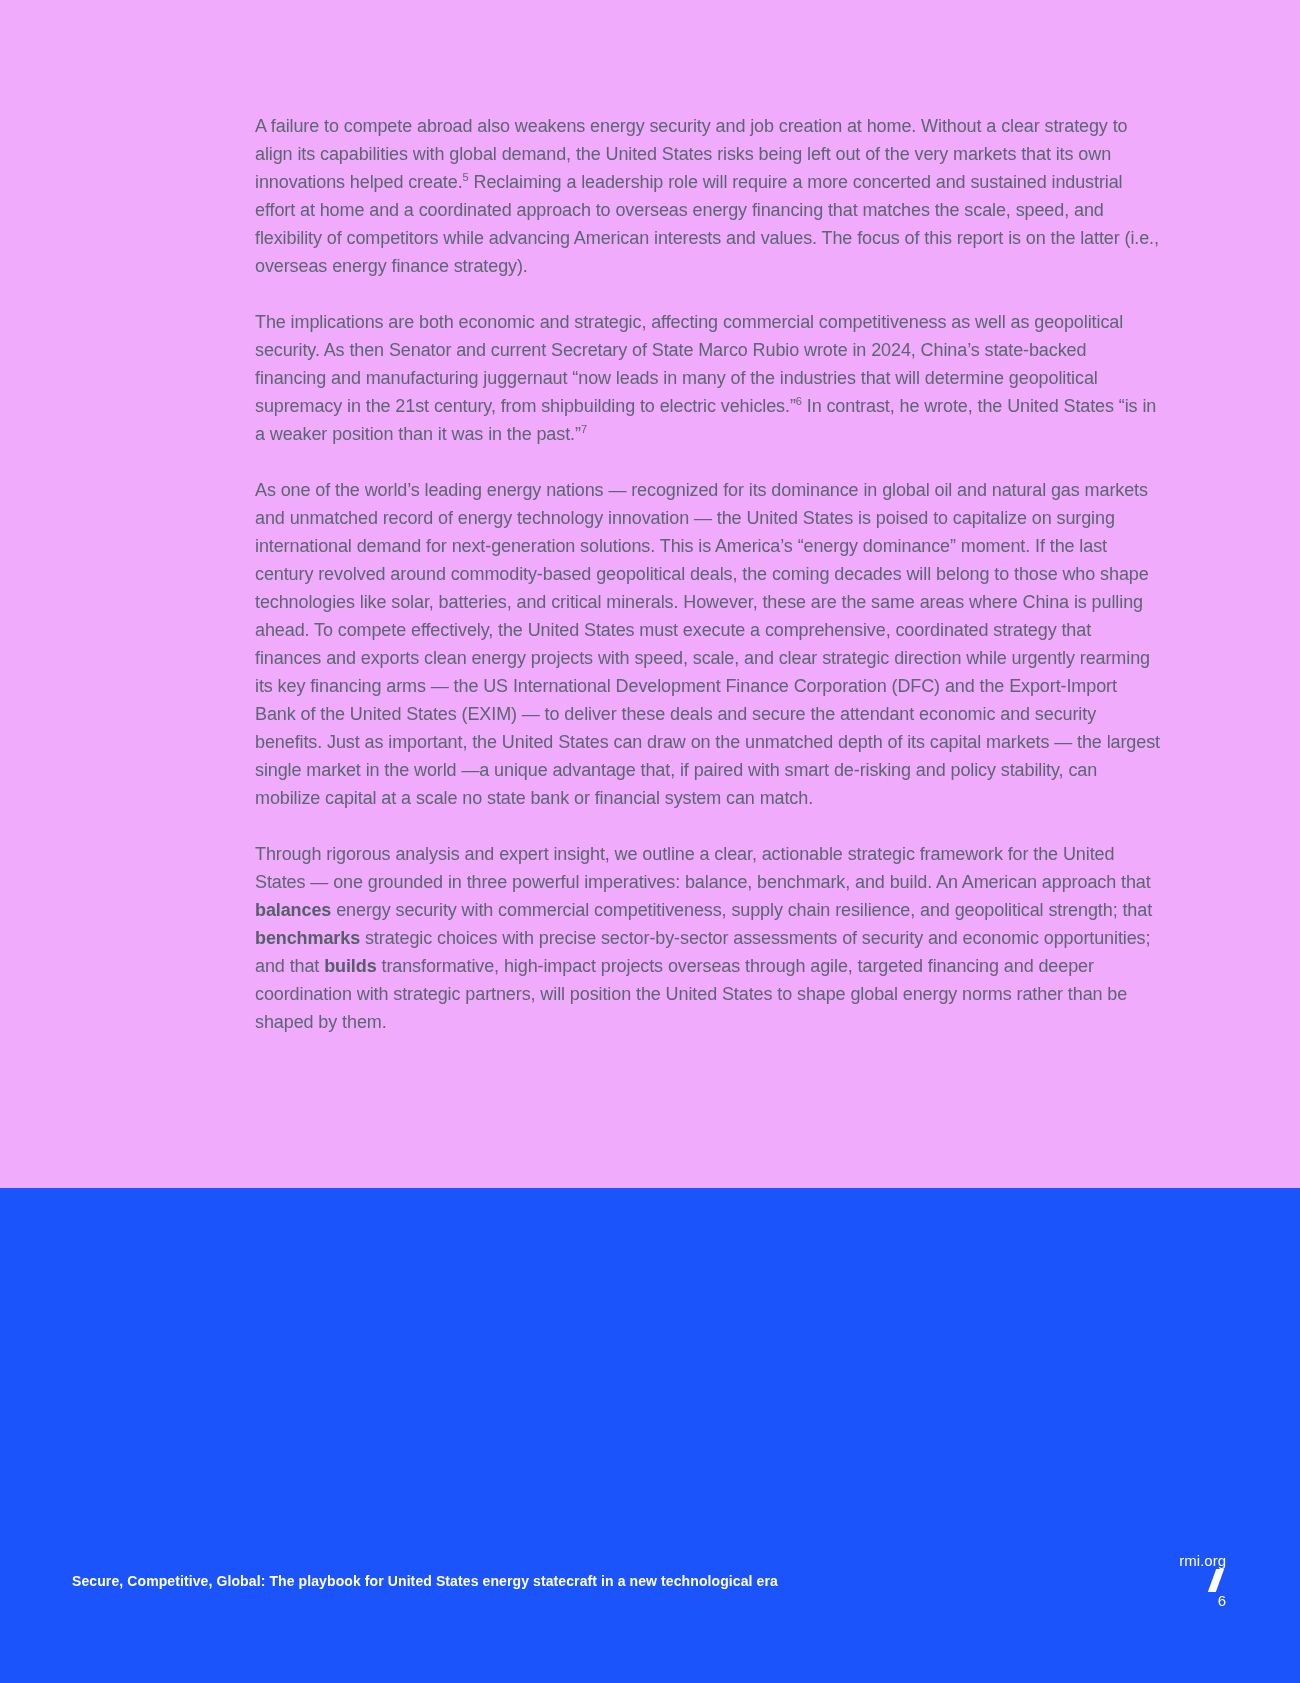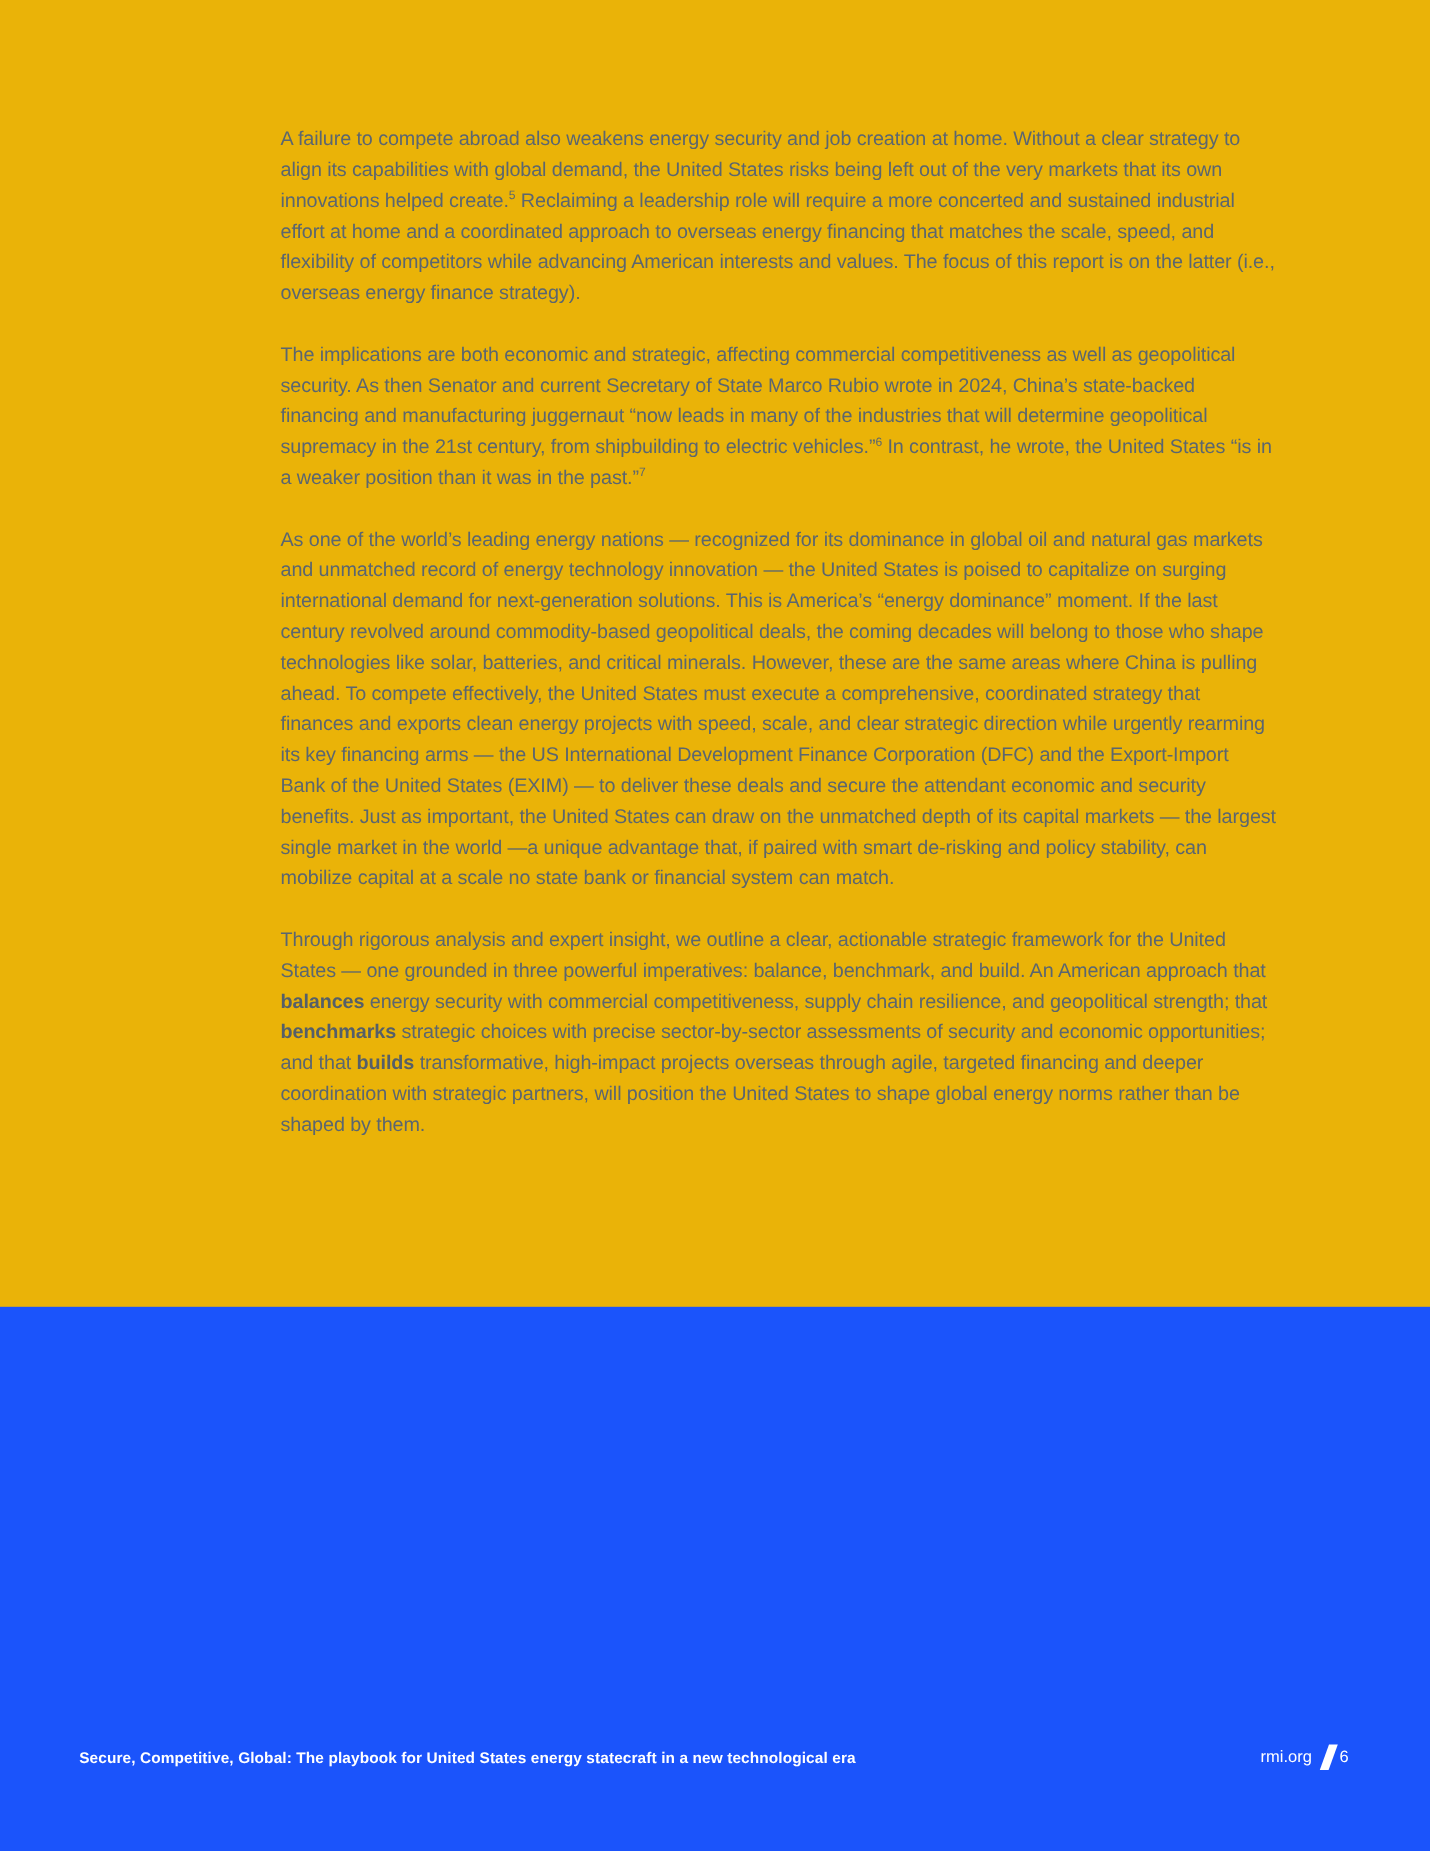--- a/index.html
+++ b/index.html
@@ -4,21 +4,21 @@
 <style>
   html, body {
     margin: 0;
     padding: 0;
     background: #ffffff;
   }
   .page {
     position: relative;
     width: 1300px;
     height: 1683px;
-    background: #eab308;
+    background: #f0abfc;
     overflow: hidden;
     font-family: "Liberation Sans", sans-serif;
   }
   .content {
     position: absolute;
     left: 255px;
     top: 112px;
     width: 905px;
   }
   .content p {
@@ -57,22 +57,23 @@
     color: #ffffff;
     gap: 35px;
   }
   .footer-title {
     font-size: 14px;
     font-weight: 600;
     letter-spacing: 0.1px;
   }
   .footer-right {
     display: flex;
-    align-items: center;
+    align-items: flex-end;
     font-size: 15px;
+    flex-direction: column;
   }
   .footer-site {
     font-weight: 400;
   }
   .slash-icon {
     display: inline-block;
     width: 8px;
     height: 23px;
     margin: 0 6px 0 11px;
     background: #ffffff;

